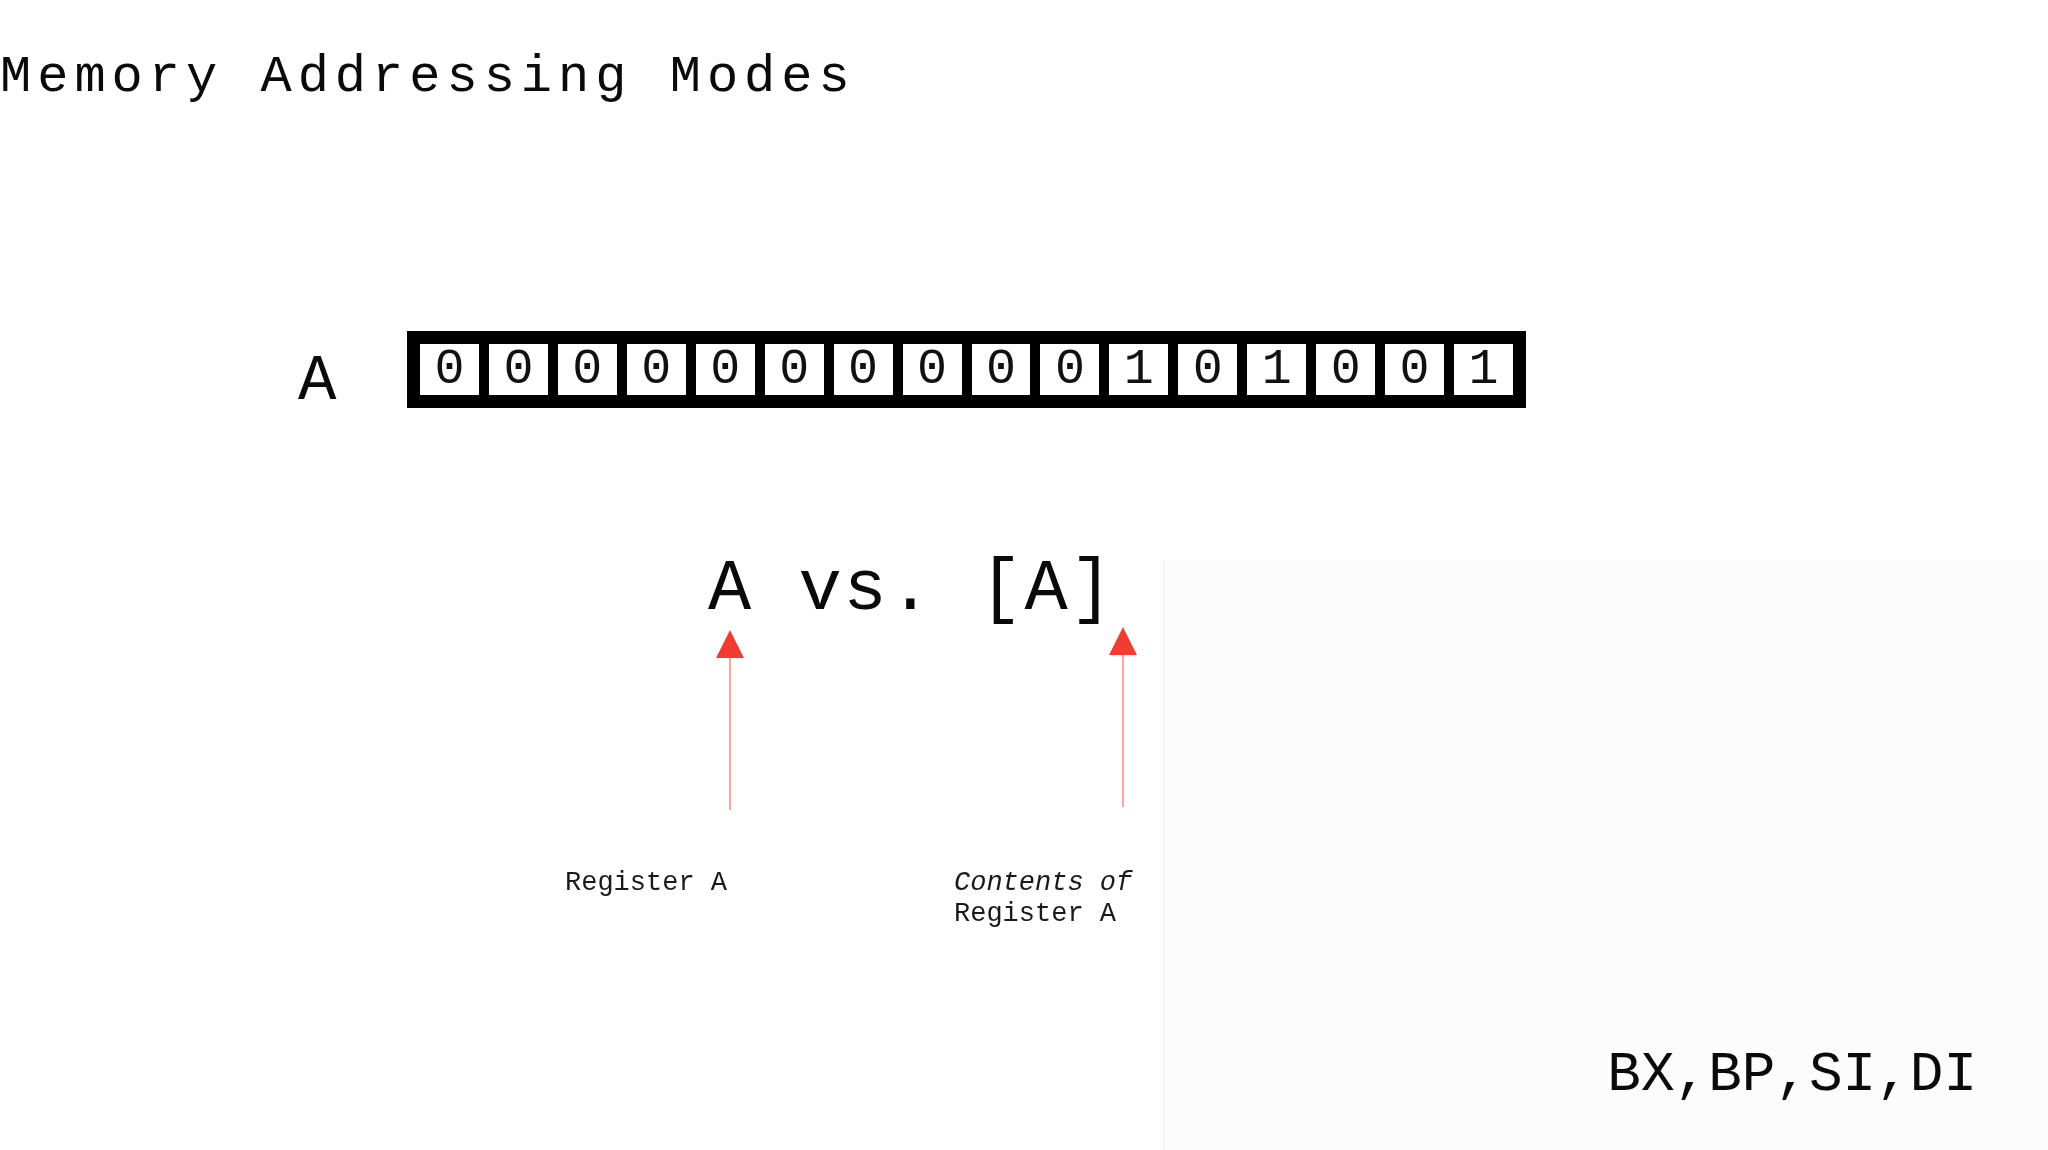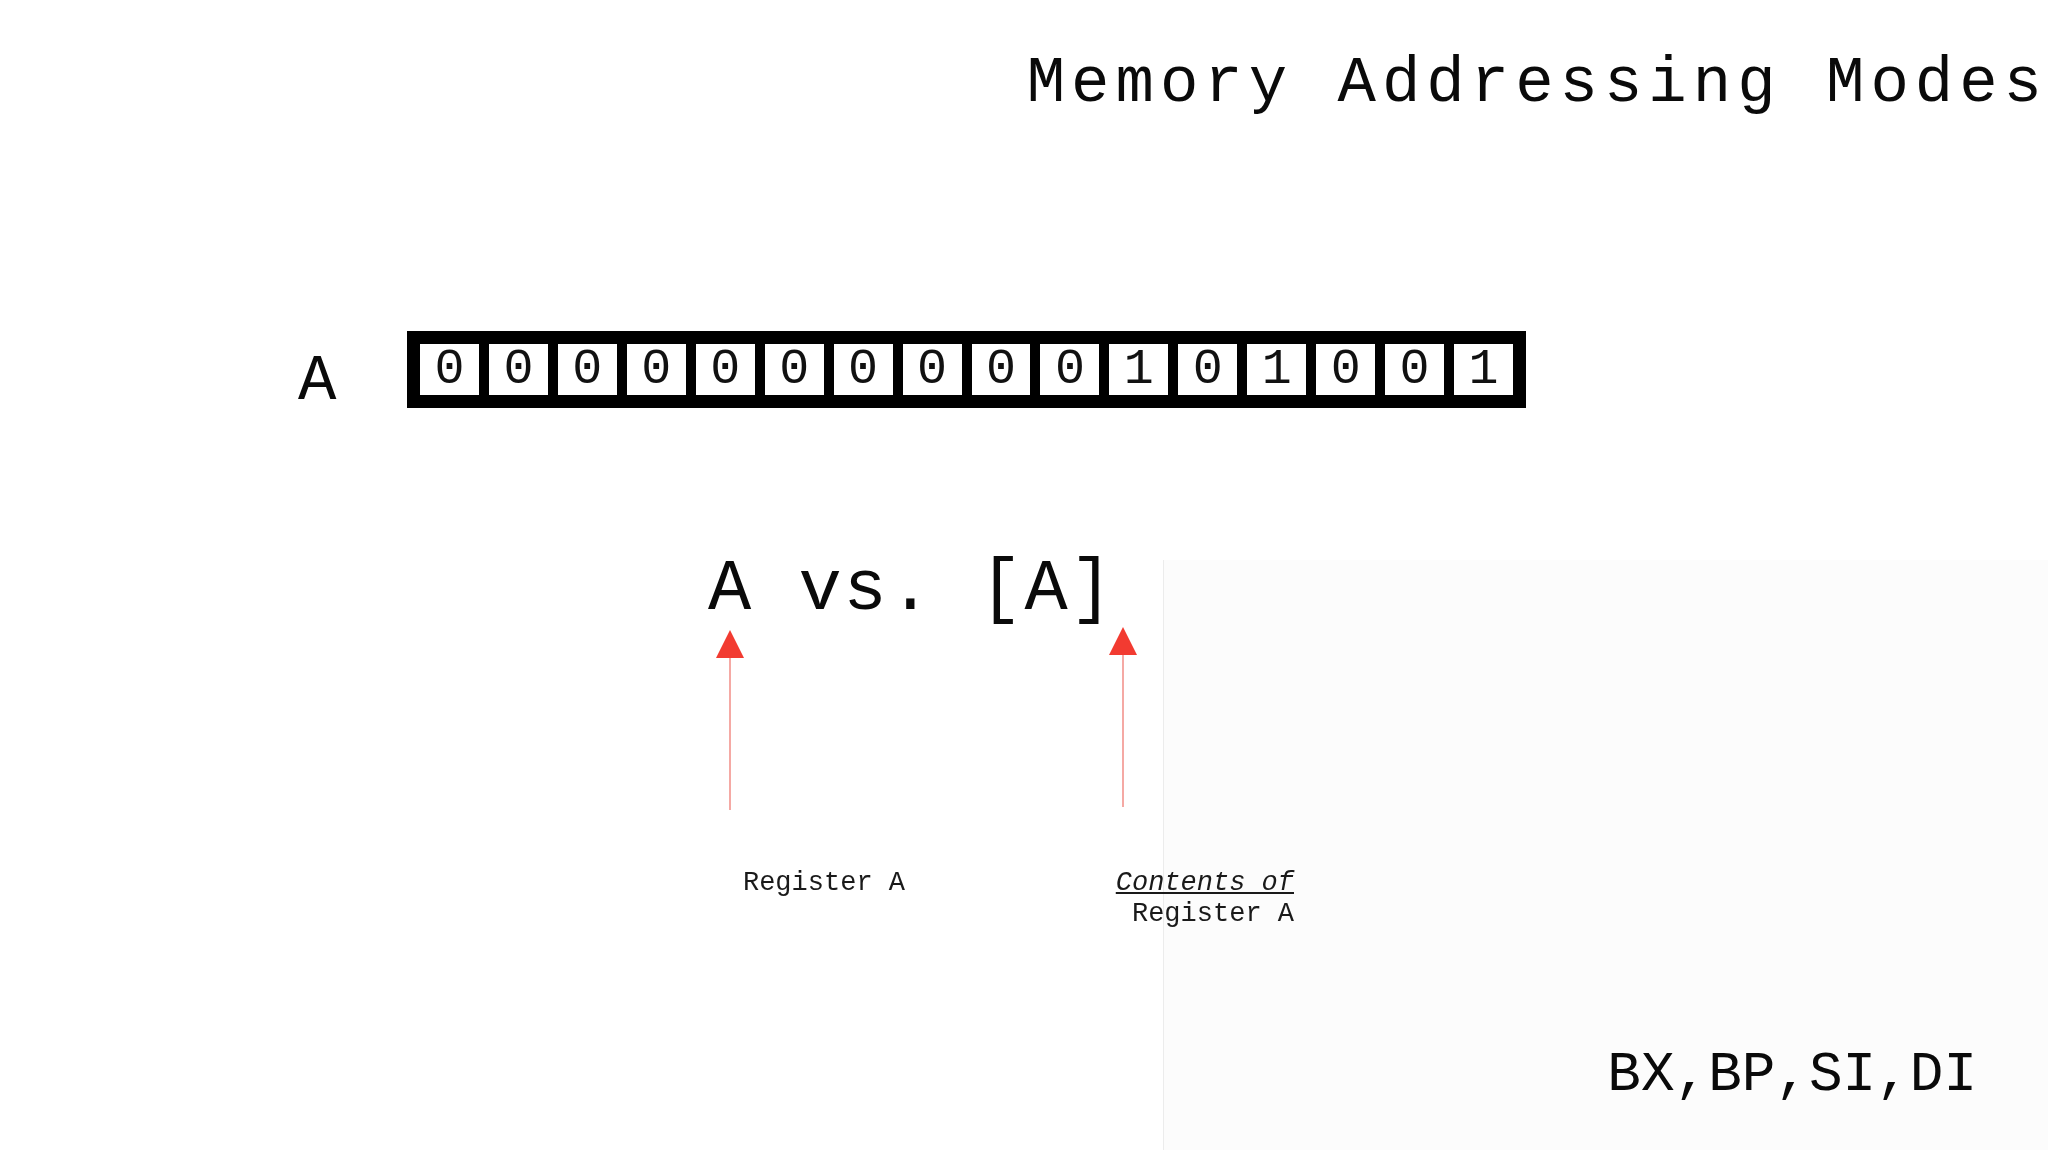--- a/index.html
+++ b/index.html
@@ -32,22 +32,22 @@
     width: 1px;
     height: 590px;
     background: #ececec;
   }
 
   .slide-title {
     position: absolute;
     top: 52px;
     left: 0;
     width: 2048px;
-    text-align: right;
-    font-size: 64px;
+    text-align: left;
+    font-size: 52px;
     letter-spacing: 6px;
     line-height: 1;
     white-space: nowrap;
   }
 
   .register-row-label {
     position: absolute;
     left: 298px;
     top: 350px;
     font-size: 64px;
@@ -109,28 +109,28 @@
   }
   .arrow-tail {
     width: 2px;
     height: 152px;
     background: #f5a9a4;
   }
 
   .annotation {
     position: absolute;
     width: 340px;
-    text-align: right;
+    text-align: left;
     font-size: 27px;
     line-height: 31px;
     color: #1a1a1a;
   }
   .annotation.left-note  { left: 565px;  top: 868px; }
   .annotation.right-note { left: 954px;  top: 868px; }
-  .annotation .italic-line { font-style: italic; text-decoration: underline; }
+  .annotation .italic-line { font-style: italic; }
 
   .footer-registers {
     position: absolute;
     right: 71px;
     top: 1047px;
     font-size: 56px;
     line-height: 1;
     white-space: nowrap;
     margin-left: 36px;
   }

